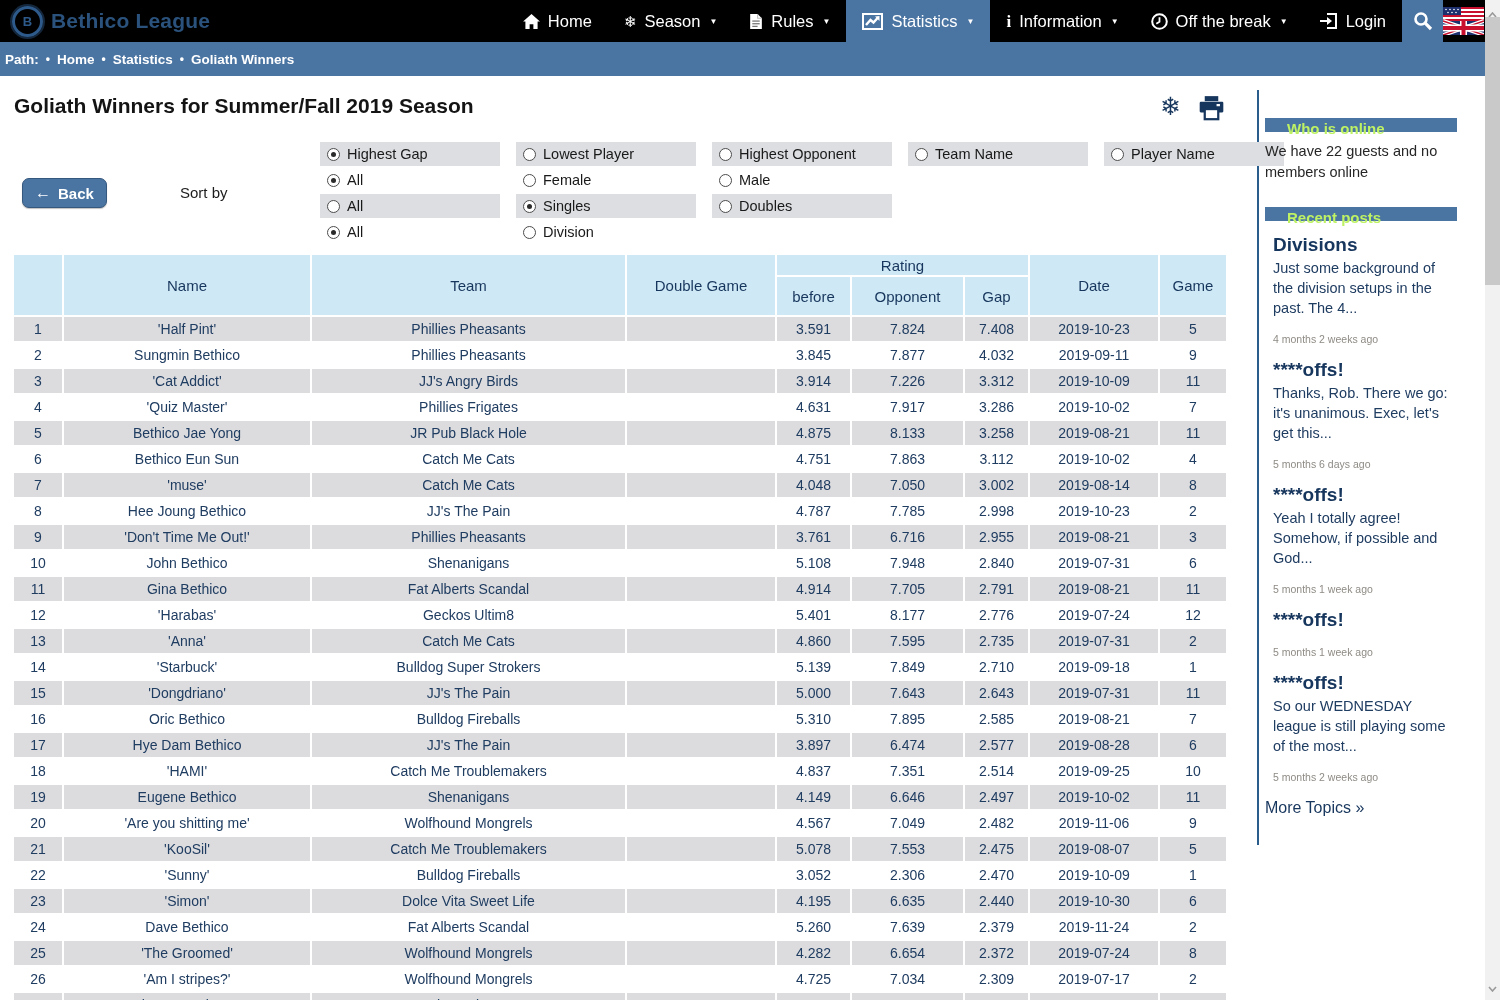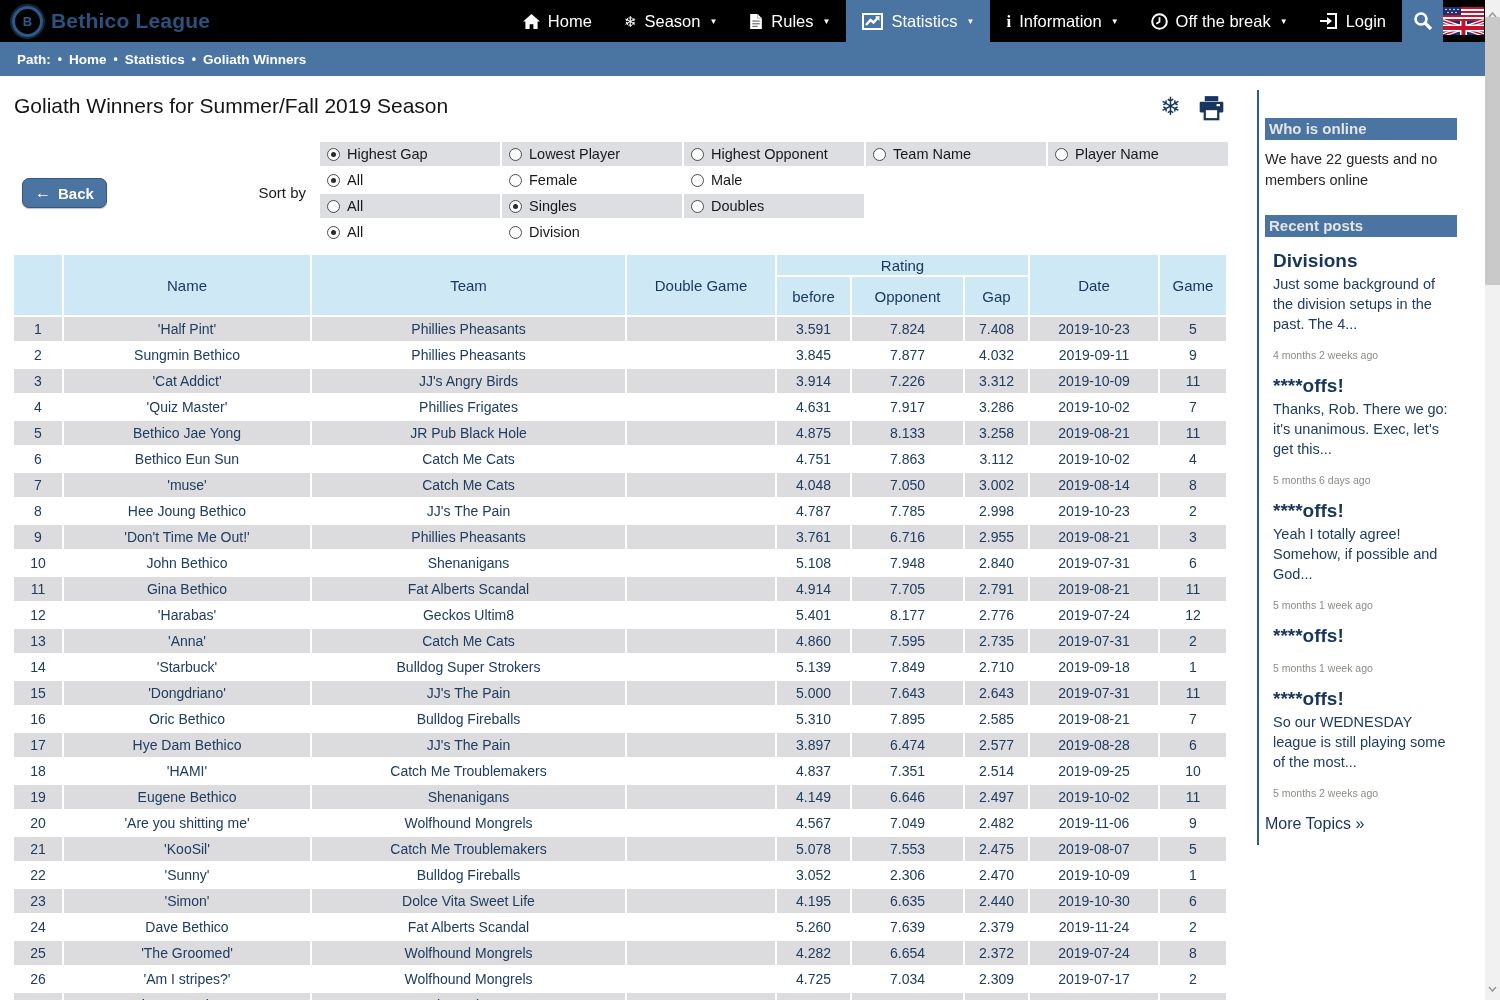--- a/index.html
+++ b/index.html
@@ -20,59 +20,59 @@
   .nav-item.active{background:#4a74a2}
   .nico{display:flex;align-items:center;justify-content:center}
   .nico .glyph{color:#fff;font-size:15px;line-height:1}
   .nico .iserif{font-family:"Liberation Serif",serif;font-weight:bold;font-size:17px;color:#fff;line-height:1}
   .caret{font-size:8px;color:#fff;margin-left:1px}
   .search-btn{width:41px;height:42px;background:#4a74a2;display:flex;align-items:center;justify-content:center;cursor:pointer}
   .flag{width:41px;height:28px;align-self:center;margin-right:1px}
 
   
   .breadcrumb{position:absolute;top:42px;left:0;width:1485px;height:34px;background:#4a74a2;
-              display:flex;align-items:center;gap:7px;padding-left:17px;box-sizing:border-box;
+              display:flex;align-items:center;gap:7px;padding-left:5px;box-sizing:border-box;
               color:#fff;font-size:13.5px;font-weight:bold}
   .bitem{cursor:pointer}
   .bdot{font-size:12px}
 
   
-  .page-title{position:absolute;left:14px;top:94px;font-size:21px;font-weight:normal;color:#141414}
+  .page-title{position:absolute;left:14px;top:94px;font-size:21px;font-weight:bold;color:#141414}
   .title-snowflake{position:absolute;left:1160px;top:92px;font-size:25px;color:#17365d;cursor:pointer}
   .title-print{position:absolute;left:1198px;top:96px;cursor:pointer}
   .divider{position:absolute;left:1257px;top:90px;width:2px;height:755px;background:#2a5d8c}
 
   
   .back-btn{position:absolute;left:22px;top:178px;height:28px;background:#4a74a2;border:1px solid #35587e;
             border-radius:7px;color:#fff;font-size:15px;font-weight:bold;display:flex;align-items:center;
             gap:7px;padding:0 12px;cursor:pointer;box-shadow:0 1px 1px rgba(0,0,0,.25)}
   .back-arrow{font-size:16px;line-height:1}
-  .sort-label{position:absolute;left:180px;top:184px;width:126px;text-align:right;font-size:15px;color:#1c1c1c}
+  .sort-label{position:absolute;left:180px;top:184px;width:126px;font-size:15px;color:#1c1c1c}
   .sort-grid{position:absolute;left:320px;top:142px;width:908px}
-  .sort-row{display:grid;grid-template-columns:repeat(5,180px);column-gap:2px;margin-bottom:2px;height:24px}
+  .sort-row{display:grid;grid-template-columns:repeat(5,180px);column-gap:16px;margin-bottom:2px;height:24px}
   .sort-cell{display:flex;align-items:center;gap:7px;padding-left:7px;font-size:14.5px;color:#191919;cursor:pointer}
   .sort-cell.shaded{background:#dcdee1}
   .sort-cell.empty{cursor:default}
   .radio{width:13px;height:13px;border:1px solid #4c4c4c;border-radius:50%;background:#fff;position:relative;flex:none;box-sizing:border-box}
   .radio.checked::after{content:"";position:absolute;left:3px;top:3px;width:5px;height:5px;border-radius:50%;background:#2b2b2b}
 
   
   table.results{position:absolute;left:12px;top:253px;border-collapse:separate;border-spacing:2px;
                 table-layout:fixed;font-size:14px;color:#1f3c61}
   table.results th{background:#cfe8f5;color:#17365d;font-weight:normal;font-size:15px;text-align:center;
                    overflow:hidden;white-space:nowrap;padding:0}
   table.results tr.hrow-top th{height:20px}
   table.results tr.hrow-sub th{height:38px}
   table.results td{height:24px;text-align:center;overflow:hidden;white-space:nowrap;padding:0}
   table.results tbody tr:nth-child(odd) td{background:#dcdcde}
 
   
   .sidebar{position:absolute;left:1265px;top:118px;width:192px}
-  .sb-title{background:#4a74a2;color:#e5e5e5;font-weight:bold;font-size:15px;height:22px;line-height:22px;
-            padding-left:4px}
+  .sb-title{background:#4a74a2;color:#bef264;font-weight:bold;font-size:15px;height:14px;line-height:22px;
+            padding-left:22px}
   .who-text{margin-top:9px;font-size:14.5px;color:#262626;line-height:21px;width:182px}
   .sb-title.recent{margin-top:24px}
   .posts{margin-top:13px;padding-left:8px}
   .post{margin-bottom:14px}
   .post-title{font-weight:bold;font-size:19px;color:#17365d;cursor:pointer}
   .post-body{font-size:14.5px;color:#1f3c61;line-height:20px;margin-top:2px;width:184px}
   .post-time{font-size:10.5px;color:#8f8b85;margin-top:15px}
   .more-topics{margin-top:16px;font-size:16px;color:#17365d;cursor:pointer}
 
   

